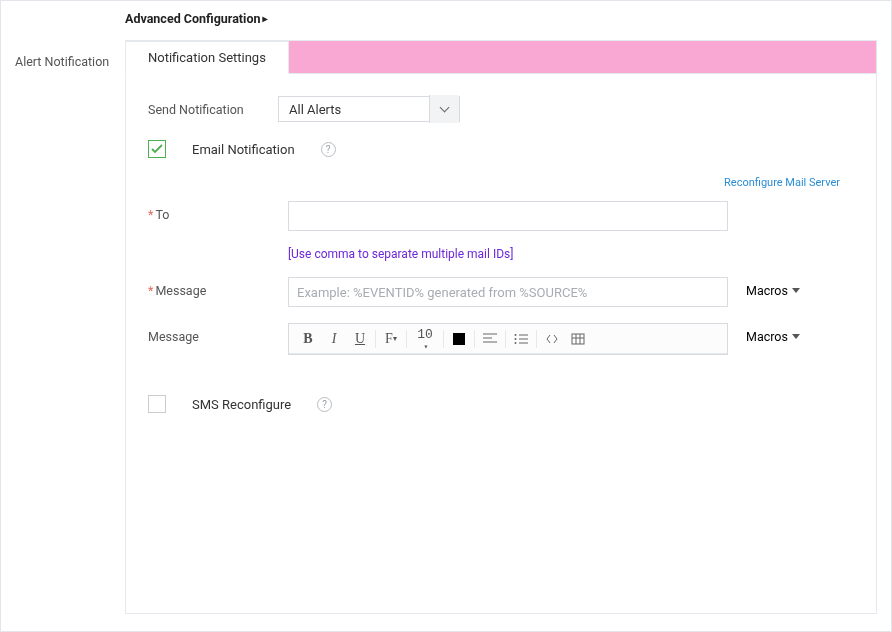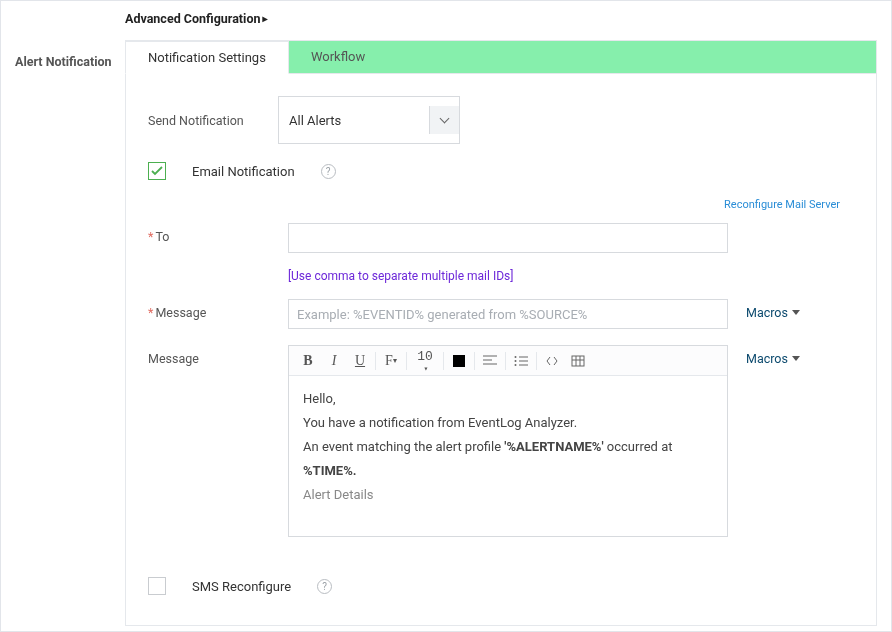--- a/index.html
+++ b/index.html
@@ -29,30 +29,29 @@
   .adv-caret { font-size: 10px; }
   .layout {
     display: flex;
     align-items: flex-start;
   }
   .left-label {
     width: 110px;
     padding-top: 14px;
     font-size: 12.5px;
     color: #555;
-    font-weight: bold;
   }
   .main {
     flex: 1;
   }
   .tabs {
     display: flex;
     border-top: 1px solid #e5e8ec;
     border-right: 1px solid #e5e8ec;
-    background: #86efac;
+    background: #f9a8d4;
     height: 34px;
   }
   .tab {
     padding: 0 22px;
     line-height: 32px;
     font-size: 13px;
     color: #555;
     cursor: pointer;
     border-bottom: 1px solid #e5e8ec;
   }
@@ -80,21 +79,21 @@
   }
   .row-label {
     font-size: 12.5px;
     color: #555;
     width: 130px;
   }
   .select {
     display: flex;
     align-items: center;
     border: 1px solid #d7dade;
-    height: 48px;
+    height: 26px;
   }
   .select-text {
     width: 150px;
     padding: 0 10px;
     color: #333;
   }
   .select-btn {
     width: 30px;
     height: 28px;
     background: #f1f3f5;
@@ -156,21 +155,21 @@
     font-family: inherit;
     color: #333;
   }
   .input::placeholder { color: #a8adb3; }
   .hint {
     color: #6d28d9;
     font-size: 12px;
     margin: 6px 0 16px 140px;
   }
   .side-link {
-    color: #0c4a6e;
+    color: #000000;
     font-size: 12.5px;
     display: flex;
     align-items: center;
     gap: 4px;
     cursor: pointer;
     margin-left: 18px;
     padding-top: 6px;
   }
   .tiny-caret {
     width: 0; height: 0;
@@ -226,21 +225,20 @@
     <span>Advanced Configuration</span>
     <span class="adv-caret">▸</span>
   </div>
 
   <div class="layout">
     <div class="left-label">Alert Notification</div>
 
     <div class="main">
       <div class="tabs">
         <div class="tab active">Notification Settings</div>
-        <div class="tab">Workflow</div>
         <div class="spacer"></div>
       </div>
 
       <div class="panel">
 
         <div class="row">
           <div class="row-label">Send Notification</div>
           <div class="select">
             <div class="select-text">All Alerts</div>
             <div class="select-btn">
@@ -326,29 +324,20 @@
               </span>
               <span class="tbtn">
                 <svg width="14" height="12">
                     <rect x="1" y="1" width="12" height="10" fill="none" stroke="#666"></rect>
                     <line x1="1" y1="5" x2="13" y2="5" stroke="#666"></line>
                     <line x1="5" y1="1" x2="5" y2="11" stroke="#666"></line>
                     <line x1="9" y1="1" x2="9" y2="11" stroke="#666"></line>
                   </svg>
               </span>
             </div>
-            <div class="editor-body">
-              <p>Hello,</p>
-              <p>You have a notification from EventLog Analyzer.</p>
-              <p>
-                <span>An event matching the alert profile </span><span class="bold">'%ALERTNAME%'</span><span> occurred at </span>
-              </p>
-              <p class="bold">%TIME%.</p>
-              <p class="cutoff">Alert Details</p>
-            </div>
           </div>
           <div class="side-link">
             <span>Macros</span>
             <span class="tiny-caret"></span>
           </div>
         </div>
 
         <div class="section" style="margin-top:40px">
           <span class="chk off"></span>
           <span>SMS Reconfigure</span>

